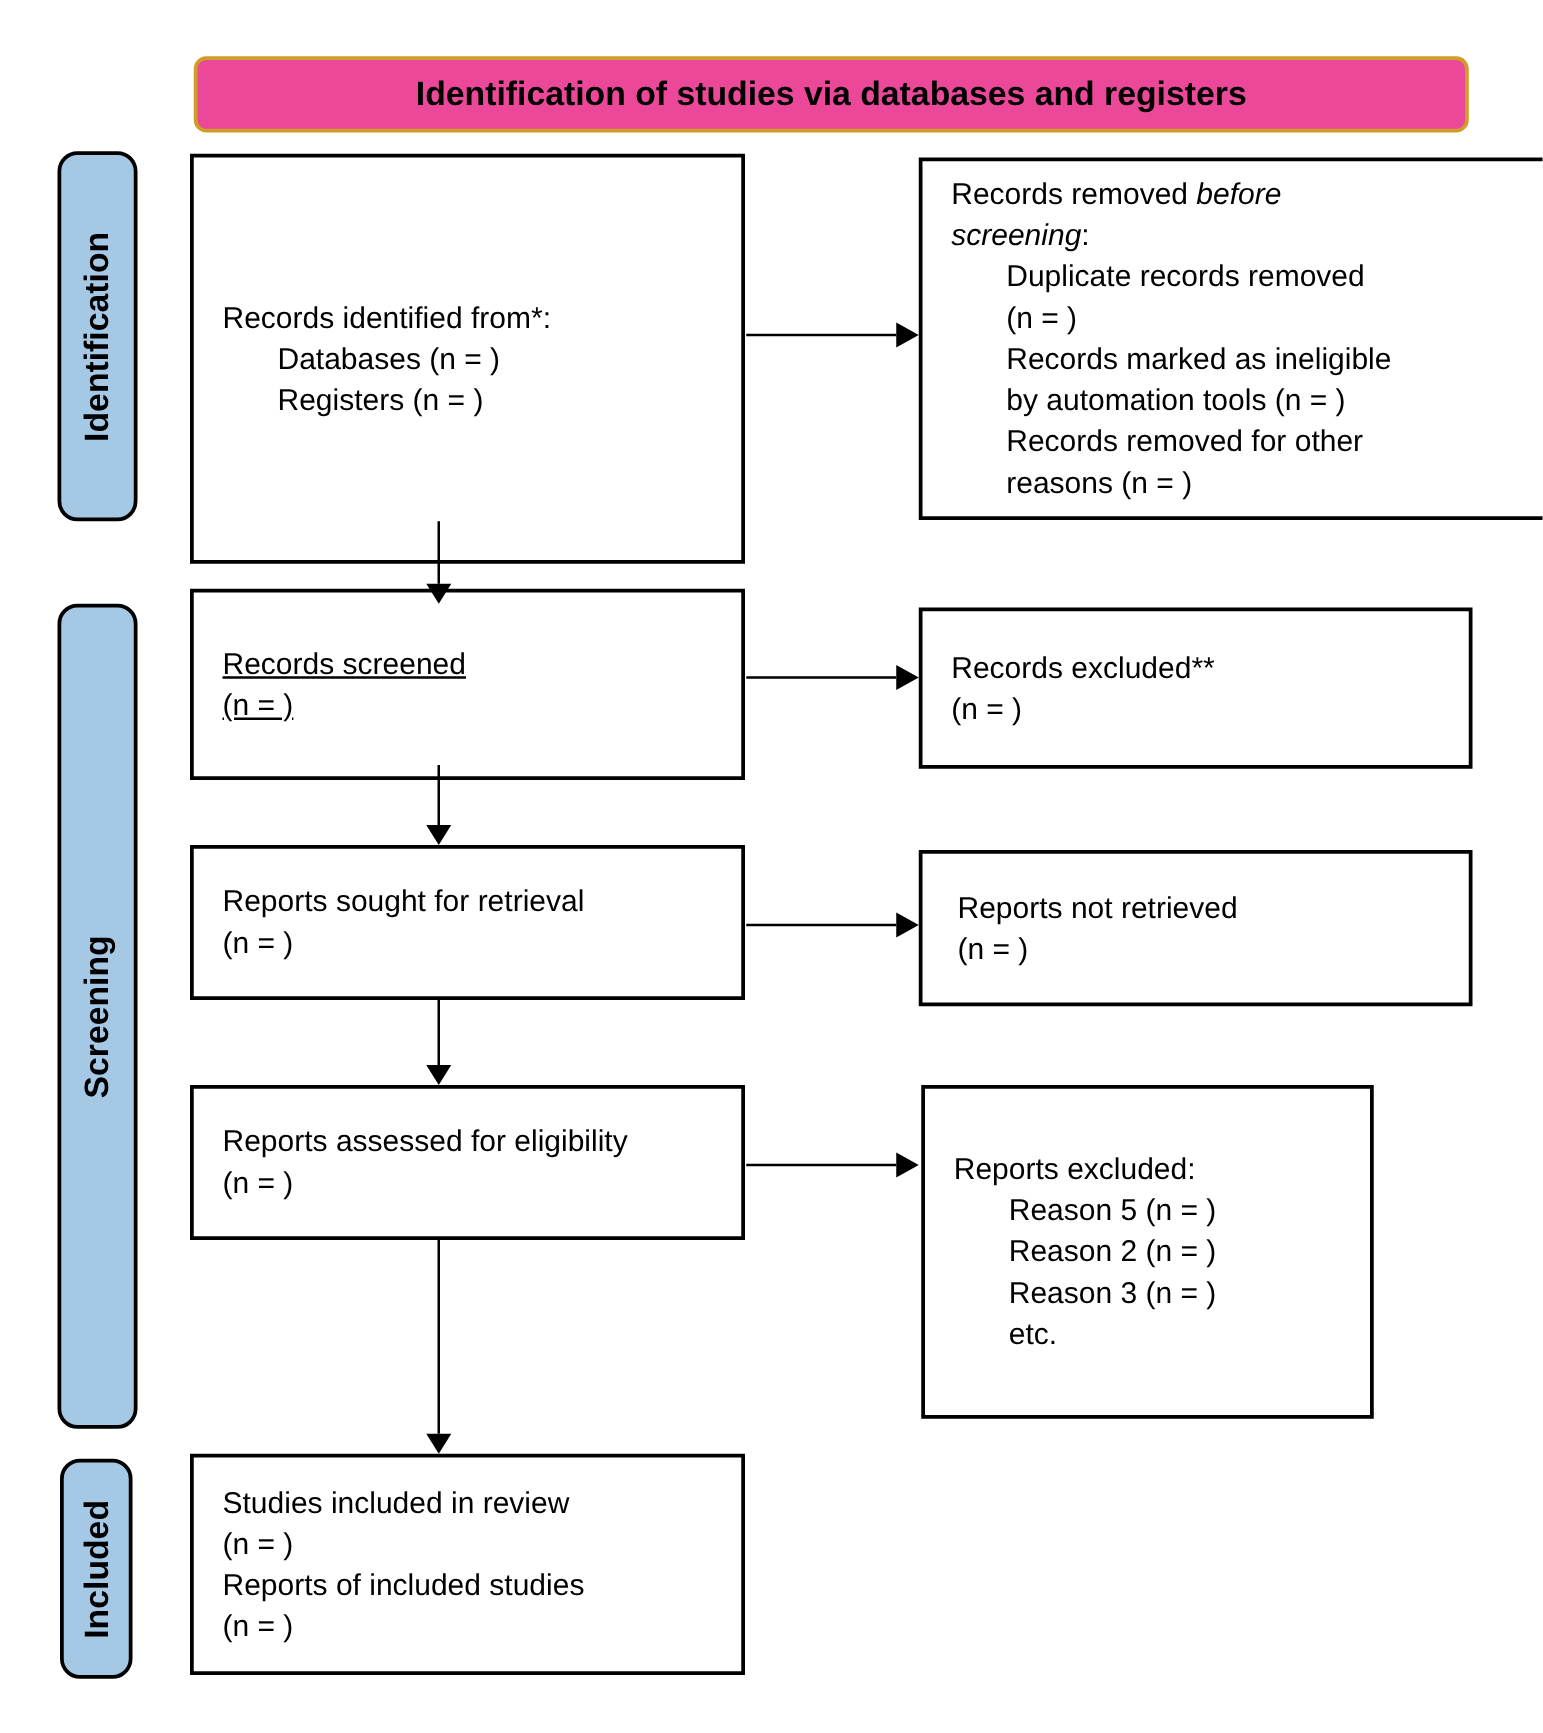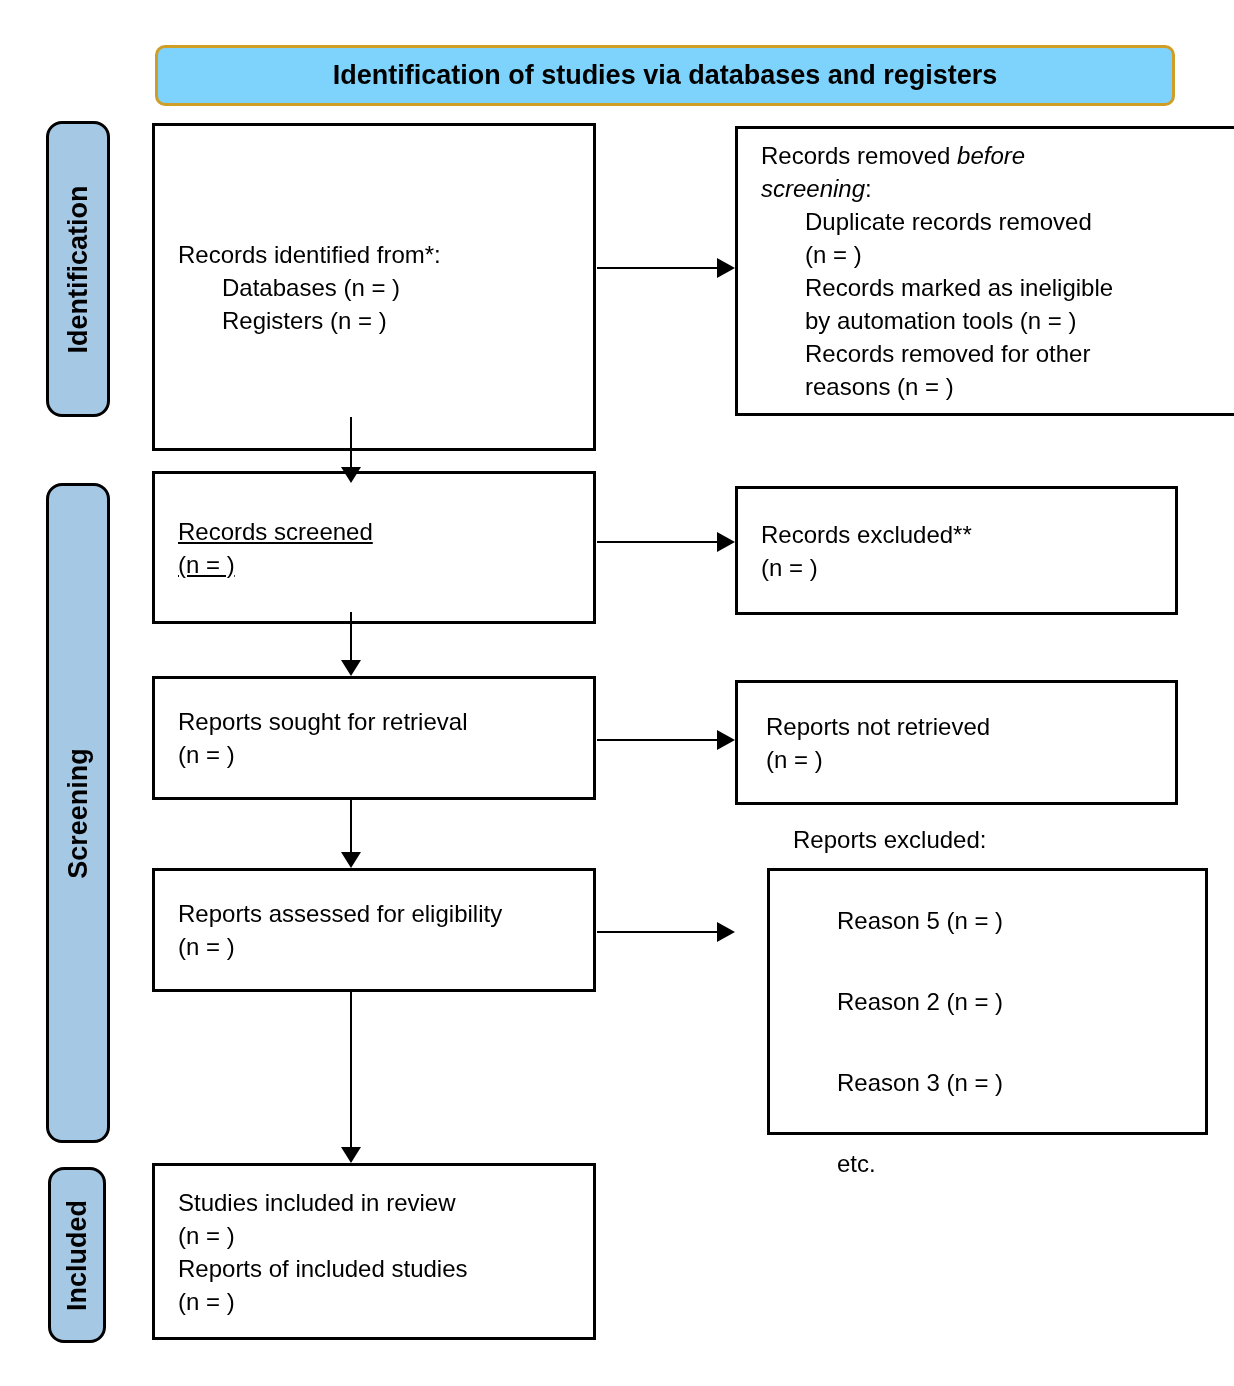--- a/index.html
+++ b/index.html
@@ -7,21 +7,21 @@
     width:1234px; height:1386px;
     background:#ffffff;
     font-family:"Liberation Sans", sans-serif;
     color:#000;
   }
   .page { position:relative; width:1234px; height:1386px; }
 
   
   .banner {
     position:absolute; left:155px; top:45px; width:1020px; height:61px;
-    background:#7dd3fc; border:3px solid #D09E27; border-radius:10px;
+    background:#ec4899; border:3px solid #D09E27; border-radius:10px;
     box-sizing:border-box;
     display:flex; align-items:center; justify-content:center;
     font-size:27px; font-weight:bold;
   }
 
   
   .stage-bar {
     position:absolute;
     background:#A5C8E5; border:3px solid #000; border-radius:16px;
     box-sizing:border-box;
@@ -44,21 +44,21 @@
     font-size:24px; line-height:33px;
   }
   .indent { margin-left:44px; }
   #box-identified      { left:152px; top:123px;  width:444px; height:328px; }
   #box-removed         { left:735px; top:126px;  width:526px; height:290px; }
   #box-screened        { left:152px; top:471px;  width:444px; height:153px;text-decoration:underline; }
   #box-excluded        { left:735px; top:486px;  width:443px; height:129px; }
   #box-sought          { left:152px; top:676px;  width:444px; height:124px; }
   #box-notretrieved    { left:735px; top:680px;  width:443px; height:125px;padding-left:28px; }
   #box-assessed        { left:152px; top:868px;  width:444px; height:124px; }
-  #box-reportsexcluded { left:767px; top:868px;  width:441px; height:267px;gap:48px; }
+  #box-reportsexcluded { left:737px; top:868px;  width:362px; height:267px; }
   #box-included        { left:152px; top:1163px; width:444px; height:177px; }
 
   
   .arrow-right { position:absolute; height:0; border-top:2px solid #000; width:120px; }
   .arrow-right::after {
     content:""; position:absolute; right:-18px; top:-11px; width:0; height:0;
     border-left:18px solid #000; border-top:10px solid transparent; border-bottom:10px solid transparent;
   }
   #arr-h1 { left:597px; top:267px; }
   #arr-h2 { left:597px; top:541px; }

